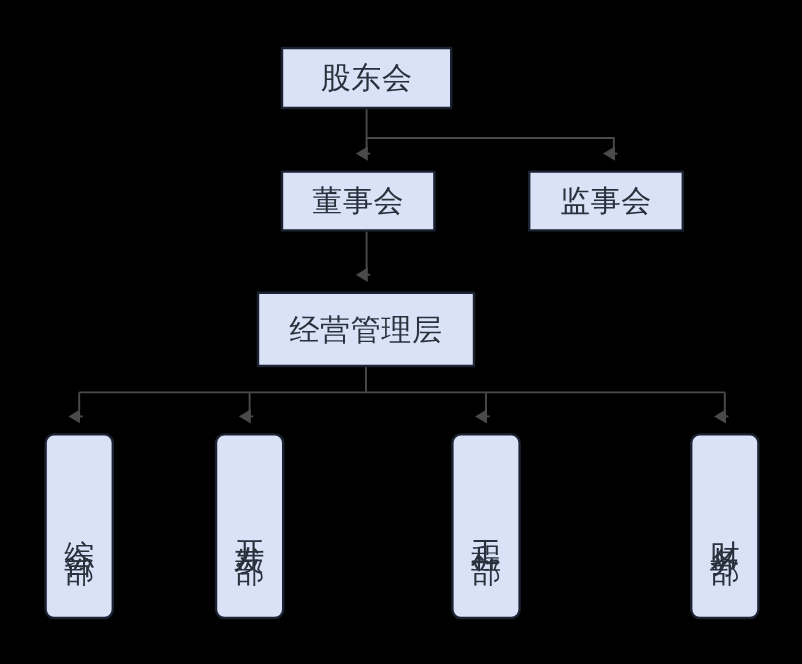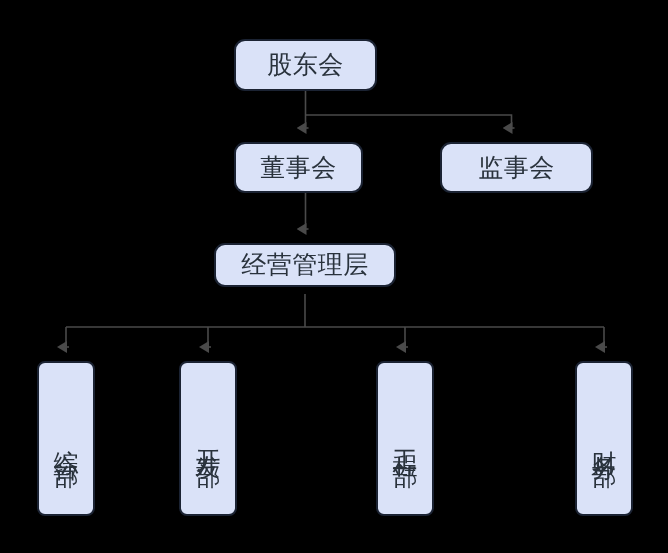--- a/index.html
+++ b/index.html
@@ -20,21 +20,21 @@
     left: 0;
     top: 0;
     width: 668px;
     height: 553px;
   }
   .node {
     position: absolute;
     box-sizing: border-box;
     background: #dae2f8;
     border: 2px solid #1b2333;
-    border-radius: 11px;
+    border-radius: 1px;
     display: flex;
     align-items: center;
     justify-content: center;
     color: #29323c;
   }
   .node-label {
     font-size: 25px;
     line-height: 1.18;
     letter-spacing: 0.5px;
     white-space: pre;
@@ -48,23 +48,23 @@
     text-orientation: upright;
     letter-spacing: 6px;
     font-size: 25px;
     line-height: 1;
   }
 
   
   #node-shareholders { left: 234px; top: 39px; width: 143px; height: 52px; }
   
   #node-board        { left: 234px; top: 142px; width: 129px; height: 51px; }
-  #node-supervisors  { left: 440px; top: 142px; width: 153px; height: 51px; }
+  #node-supervisors  { left: 440px; top: 142px; width: 130px; height: 51px; }
   
-  #node-management   { left: 214px; top: 243px; width: 182px; height: 44px; }
+  #node-management   { left: 214px; top: 243px; width: 182px; height: 63px; }
   
   #node-general      { left: 37px;  top: 361px; width: 58px; height: 155px; }
   #node-development  { left: 179px; top: 361px; width: 58px; height: 155px; }
   #node-engineering  { left: 376px; top: 361px; width: 58px; height: 155px; }
   #node-finance      { left: 575px; top: 361px; width: 58px; height: 155px; }
 </style>
 </head>
 <body>
 
 <div id="canvas">

